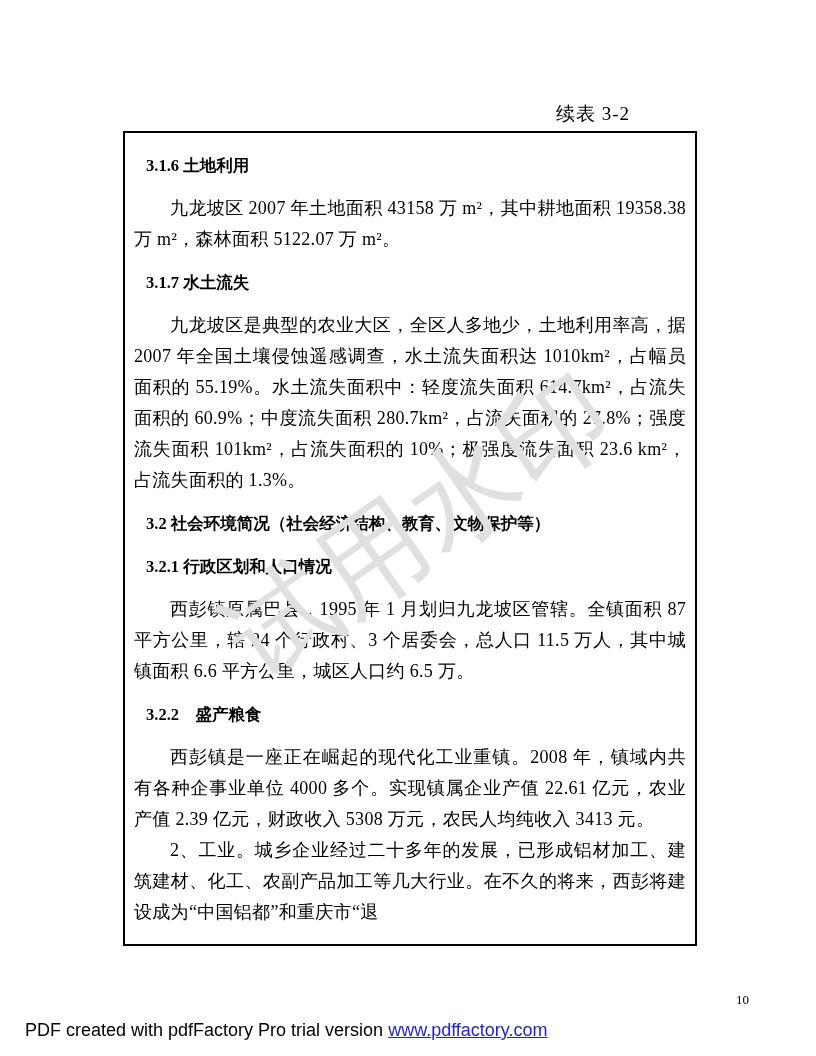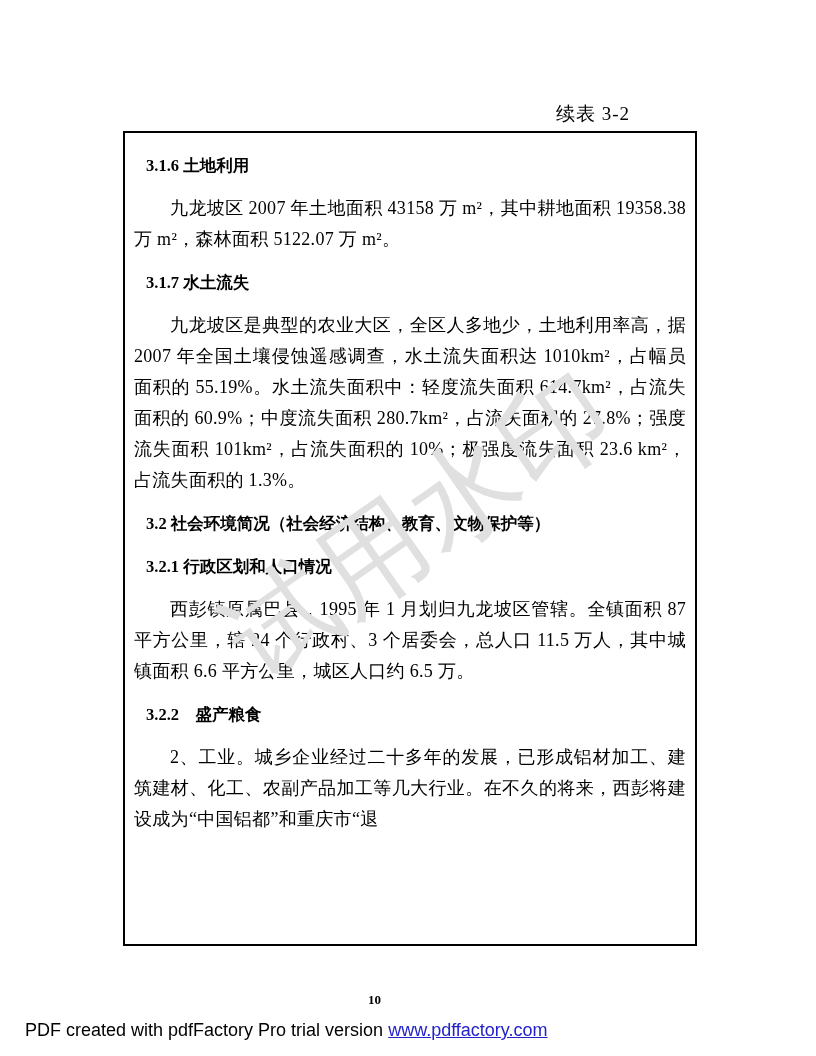--- a/index.html
+++ b/index.html
@@ -60,24 +60,23 @@
     transform: rotate(-35deg);
     pointer-events: none;
     z-index: 5;
     font-family: "Liberation Serif", "DejaVu Serif", serif;
   }
   .page-num {
     position: absolute;
     top: 992px;
     left: 0;
     width: 100%;
-    text-align: center;
+    text-align: right;
     font-size: 13px;
     color: #000000;
-    font-weight: bold;
   }
   .footer {
     position: absolute;
     left: 25px;
     top: 1020px;
     font-size: 18px;
     font-family: "Liberation Sans", "DejaVu Sans", sans-serif;
     color: #000000;
     white-space: nowrap;
   }
@@ -96,20 +95,21 @@
 
   <div class="content-box">
     <div class="h">3.1.6 土地利用</div>
     <p class="p">九龙坡区 2007 年土地面积 43158 万 m²，其中耕地面积 19358.38 万 m²，森林面积 5122.07 万 m²。</p>
     <div class="h">3.1.7 水土流失</div>
     <p class="p">九龙坡区是典型的农业大区，全区人多地少，土地利用率高，据 2007 年全国土壤侵蚀遥感调查，水土流失面积达 1010km²，占幅员面积的 55.19%。水土流失面积中：轻度流失面积 614.7km²，占流失面积的 60.9%；中度流失面积 280.7km²，占流失面积的 27.8%；强度流失面积 101km²，占流失面积的 10%；极强度流失面积 23.6 km²，占流失面积的 1.3%。</p>
     <div class="h">3.2 社会环境简况（社会经济结构、教育、文物保护等）</div>
     <div class="h">3.2.1 行政区划和人口情况</div>
     <p class="p">西彭镇原属巴县，1995 年 1 月划归九龙坡区管辖。全镇面积 87 平方公里，辖 24 个行政村、3 个居委会，总人口 11.5 万人，其中城镇面积 6.6 平方公里，城区人口约 6.5 万。</p>
     <div class="h">3.2.2　盛产粮食</div>
+    <p class="p">西彭镇是一座正在崛起的现代化工业重镇。2008 年，镇域内共有各种企事业单位 4000 多个。实现镇属企业产值 22.61 亿元，农业产值 2.39 亿元，财政收入 5308 万元，农民人均纯收入 3413 元。</p>
     <p class="p">2、工业。城乡企业经过二十多年的发展，已形成铝材加工、建筑建材、化工、农副产品加工等几大行业。在不久的将来，西彭将建设成为“中国铝都”和重庆市“退</p>
   </div>
 
   <div class="watermark">试用水印</div>
 
   <div class="page-num">10</div>
 
   <div class="footer">
     <span>PDF created with pdfFactory Pro trial version </span><a href="#">www.pdffactory.com</a>
   </div>

